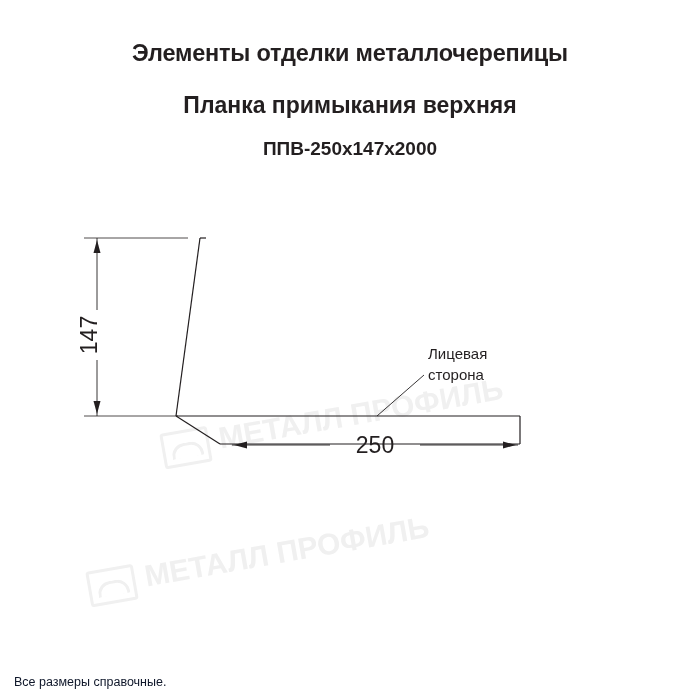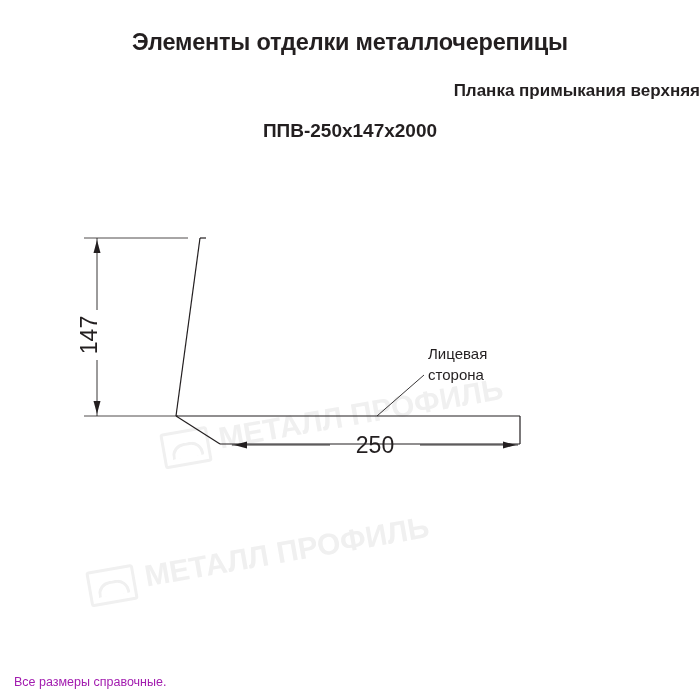--- a/index.html
+++ b/index.html
@@ -11,38 +11,37 @@
     width: 700px;
     height: 700px;
     position: relative;
     font-family: "Liberation Sans", sans-serif;
     color: #231f20;
     overflow: hidden;
   }
 
   .titles {
     position: absolute;
-    top: 5px;
+    top: 16px;
     left: 0;
     width: 700px;
     text-align: center;
   }
   .title-main {
     margin-top: 24px;
     font-size: 23.5px;
     font-weight: bold;
     letter-spacing: -0.2px;
     color: #231f20;
   }
   .title-sub {
     margin-top: 25px;
-    font-size: 17px;
+    font-size: 23px;
     font-weight: bold;
     color: #231f20;
-    text-align: right;
   }
   .title-code {
     margin-top: 19px;
     font-size: 19px;
     font-weight: bold;
     color: #231f20;
   }
 
   .drawing {
     position: absolute;
@@ -92,21 +91,21 @@
     border-bottom: none;
     border-radius: 13px 13px 0 0;
   }
 
   .footer {
     position: absolute;
     left: 14px;
     bottom: 8px;
     font-size: 12.5px;
     line-height: 19px;
-    color: #a21caf;
+    color: #0f172a;
   }
 
   .svgwrap {
     position: absolute;
     left: 0;
     top: 0;
   }
 
   text {
     font-family: "Liberation Sans", sans-serif;

